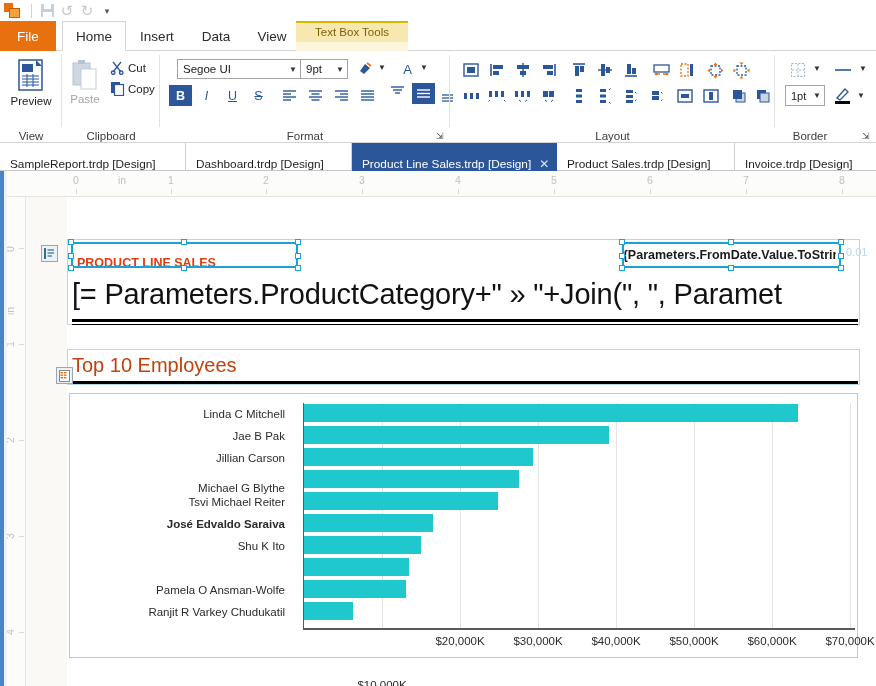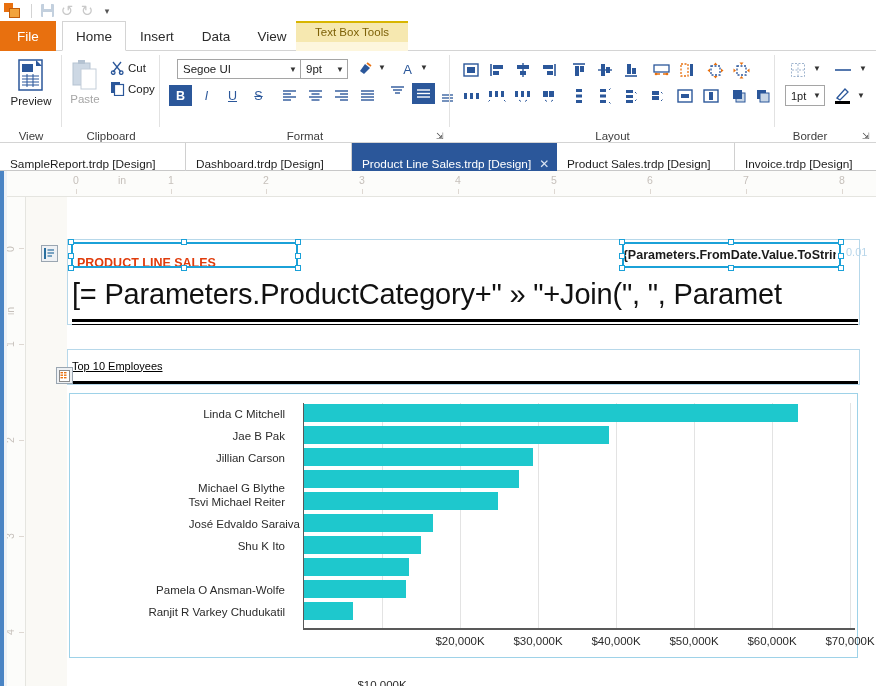--- a/index.html
+++ b/index.html
@@ -608,32 +608,32 @@
       <span style="position:absolute;left:779px;top:49px;font-size:11px;color:#b8d6ea;">0.01</span>
 
       <div class="tb" style="left:5px;top:76px;width:786px;height:42px;">
         <span class="tb-text" style="font-size:29px;color:#111;letter-spacing:-0.2px;">[= Parameters.ProductCategory+" » "+Join(", ", Paramet</span>
       </div>
       <div class="hdr-rule" style="left:5px;top:122px;width:786px;height:3px;"></div>
       <div class="hdr-rule" style="left:5px;top:127px;width:786px;height:1px;"></div>
 
       <div class="rpt-band" style="left:0px;top:152px;width:793px;height:36px;"></div>
       <div class="tb" style="left:5px;top:156px;width:786px;height:25px;">
-        <span class="tb-text" style="font-size:11px;color:#000000;text-decoration:underline;">Top 10 Employees</span>
+        <span class="tb-text" style="font-size:20px;color:#c2410c;">Top 10 Employees</span>
       </div>
       <div class="hdr-rule" style="left:5px;top:184px;width:786px;height:3px;"></div>
 
       <div class="chart-box" style="left:2px;top:196px;width:789px;height:265px;">
 
         <div class="ylab" style="top:14px;width:215px;left:0;">Linda C Mitchell</div>
         <div class="ylab" style="top:36px;width:215px;left:0;">Jae B Pak</div>
         <div class="ylab" style="top:58px;width:215px;left:0;">Jillian  Carson</div>
         <div class="ylab" style="top:88px;width:215px;left:0;">Michael G Blythe</div>
         <div class="ylab" style="top:102px;width:215px;left:0;">Tsvi Michael Reiter</div>
-        <div class="ylab" style="top:124px;width:215px;left:15px;">José Edvaldo Saraiva</div>
+        <div class="ylab" style="top:124px;width:215px;left:0;font-weight:bold;">José Edvaldo Saraiva</div>
         <div class="ylab" style="top:146px;width:215px;left:0;">Shu K Ito</div>
         <div class="ylab" style="top:190px;width:215px;left:0;">Pamela O Ansman-Wolfe</div>
         <div class="ylab" style="top:212px;width:215px;left:0;">Ranjit R Varkey Chudukatil</div>
 
         <div class="gridline" style="left:312px;top:9px;height:225px;"></div>
         <div class="gridline" style="left:390px;top:9px;height:225px;"></div>
         <div class="gridline" style="left:468px;top:9px;height:225px;"></div>
         <div class="gridline" style="left:546px;top:9px;height:225px;"></div>
         <div class="gridline" style="left:624px;top:9px;height:225px;"></div>
         <div class="gridline" style="left:702px;top:9px;height:225px;"></div>

